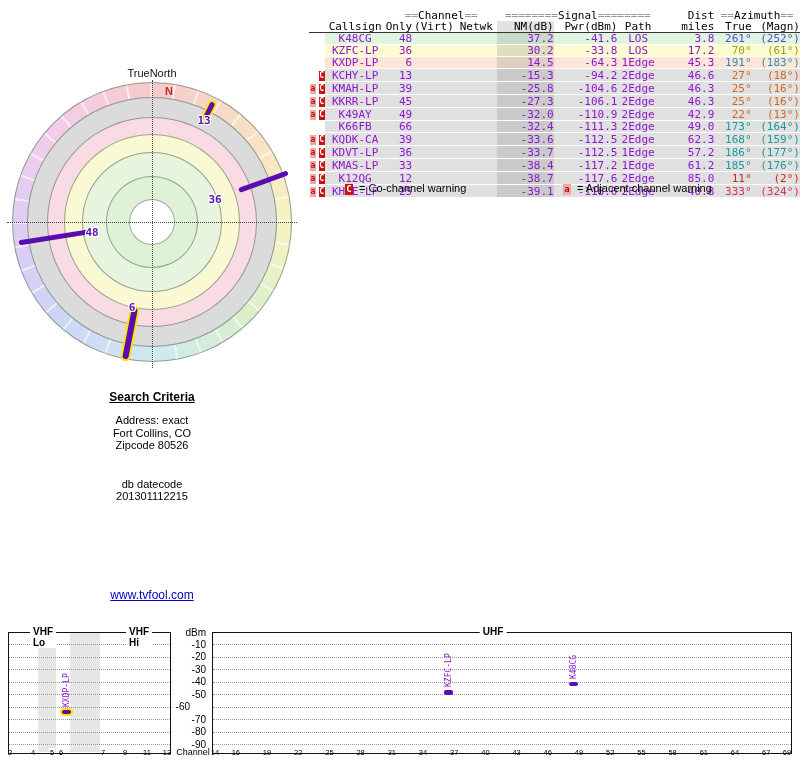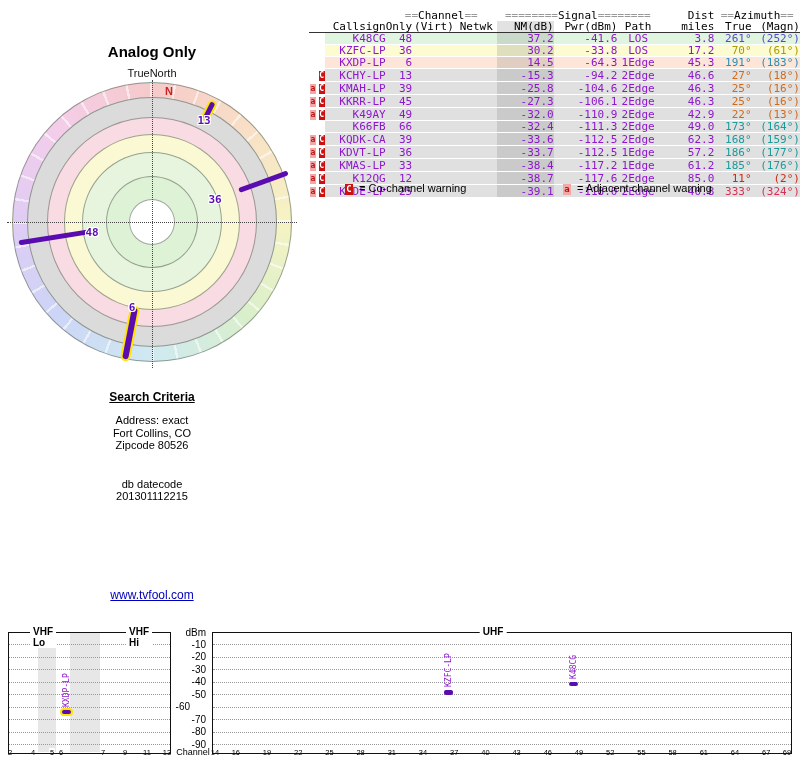--- a/index.html
+++ b/index.html
@@ -20,21 +20,21 @@
   #north-n{left:165px;top:85px;font:bold 11px "Liberation Sans",sans-serif;color:#cc2222;}
 
   
   #station-table{position:absolute;left:309px;top:10px;border-collapse:collapse;table-layout:fixed;
     font:11px/11px "DejaVu Sans Mono",monospace;color:#000;}
   #station-table td,#station-table th{padding:0;margin:0;height:11px;overflow:visible;white-space:nowrap;font-weight:normal;}
   #station-table thead th{color:#000;}
   #station-table .hdr2 th{border-bottom:1px solid #333;}
   #station-table tbody td{border-bottom:1px solid #fff;}
   .eq{color:#999;}
-  .cs{text-align:right;}
+  .cs{text-align:center;}
   .num{text-align:right;}
   .ctr{text-align:center;}
   td.nmcell,th.nmcell{background:rgba(125,125,125,.22);}
   td.nmcell{padding-right:9px;}
   .warncell{background:#fff;text-align:right;}
   .badge{display:inline-block;width:6px;height:10px;font:bold 8px/10px "DejaVu Sans Mono",monospace;text-align:center;}
   
   .legend-item{position:absolute;top:182px;font:11px/12px "Liberation Sans",sans-serif;color:#000;}
   .legend-badge{display:inline-block;width:8px;height:11px;font:bold 9px/11px "DejaVu Sans Mono",monospace;text-align:center;margin-right:6px;}
 
@@ -66,21 +66,20 @@
 
   <div id="radar" class="abs" style="left:0;top:0;width:310px;height:380px;">
       <div class="ring" style="width: 280px; height: 280px; left: 12px; top: 82px; background: repeating-conic-gradient(rgba(255, 255, 255, 0) 0deg, rgba(255, 255, 255, 0) 9deg, rgba(255, 255, 255, 0.55) 9deg, rgba(255, 255, 255, 0.55) 10deg), conic-gradient(rgb(245, 202, 202) 0deg, rgb(248, 223, 198) 45deg, rgb(246, 243, 195) 90deg, rgb(217, 239, 203) 135deg, rgb(207, 233, 241) 180deg, rgb(204, 213, 246) 225deg, rgb(223, 204, 244) 270deg, rgb(244, 205, 234) 315deg, rgb(245, 202, 202) 360deg);"></div>
       <div class="ring" style="width: 250px; height: 250px; left: 27px; top: 97px; background: rgb(219, 219, 219);"></div>
       <div class="ring" style="width: 210px; height: 210px; left: 47px; top: 117px; background: rgb(249, 219, 227);"></div>
       <div class="ring" style="width: 176px; height: 176px; left: 64px; top: 134px; background: rgb(251, 249, 211);"></div>
       <div class="ring" style="width: 140px; height: 140px; left: 82px; top: 152px; background: rgb(232, 245, 222);"></div>
       <div class="ring" style="width: 92px; height: 92px; left: 106px; top: 176px; background: rgb(222, 242, 214);"></div>
       <div class="ring" style="width: 46px; height: 46px; left: 129px; top: 199px; background: rgb(255, 255, 255);"></div>
     </div>
-  <div id="radar-title" class="abs">Analog Only</div>
   <div id="truenorth" class="abs">TrueNorth</div>
   <div id="north-n" class="abs">N</div>
   <div class="crossv abs" style="left:152px;top:80px;height:288px;"></div>
   <div class="crossh abs" style="left:7px;top:222px;width:290px;"></div>
   <div id="spokes" class="abs" style="left:0;top:0;">
       <div class="spoke" style="left: 204.663px; top: 116.143px; width: 18px; height: 5px; transform: rotate(-63deg); background: rgb(90, 12, 176); border-radius: 3px; box-shadow: rgb(255, 228, 0) 0px 0px 0px 2px;"></div>
       <div class="spoke-label" style="left: 204px; top: 120px; color: rgb(90, 12, 176);">13</div>
       <div class="spoke" style="left: 239.391px; top: 187.692px; width: 52px; height: 5px; transform: rotate(-20deg); background: rgb(90, 12, 176); border-radius: 3px;"></div>
       <div class="spoke-label" style="left: 215px; top: 199px; color: rgb(90, 12, 176);">36</div>
       <div class="spoke" style="left: 90.7633px; top: 229.199px; width: 73px; height: 5px; transform: rotate(171deg); background: rgb(90, 12, 176); border-radius: 3px;"></div>

